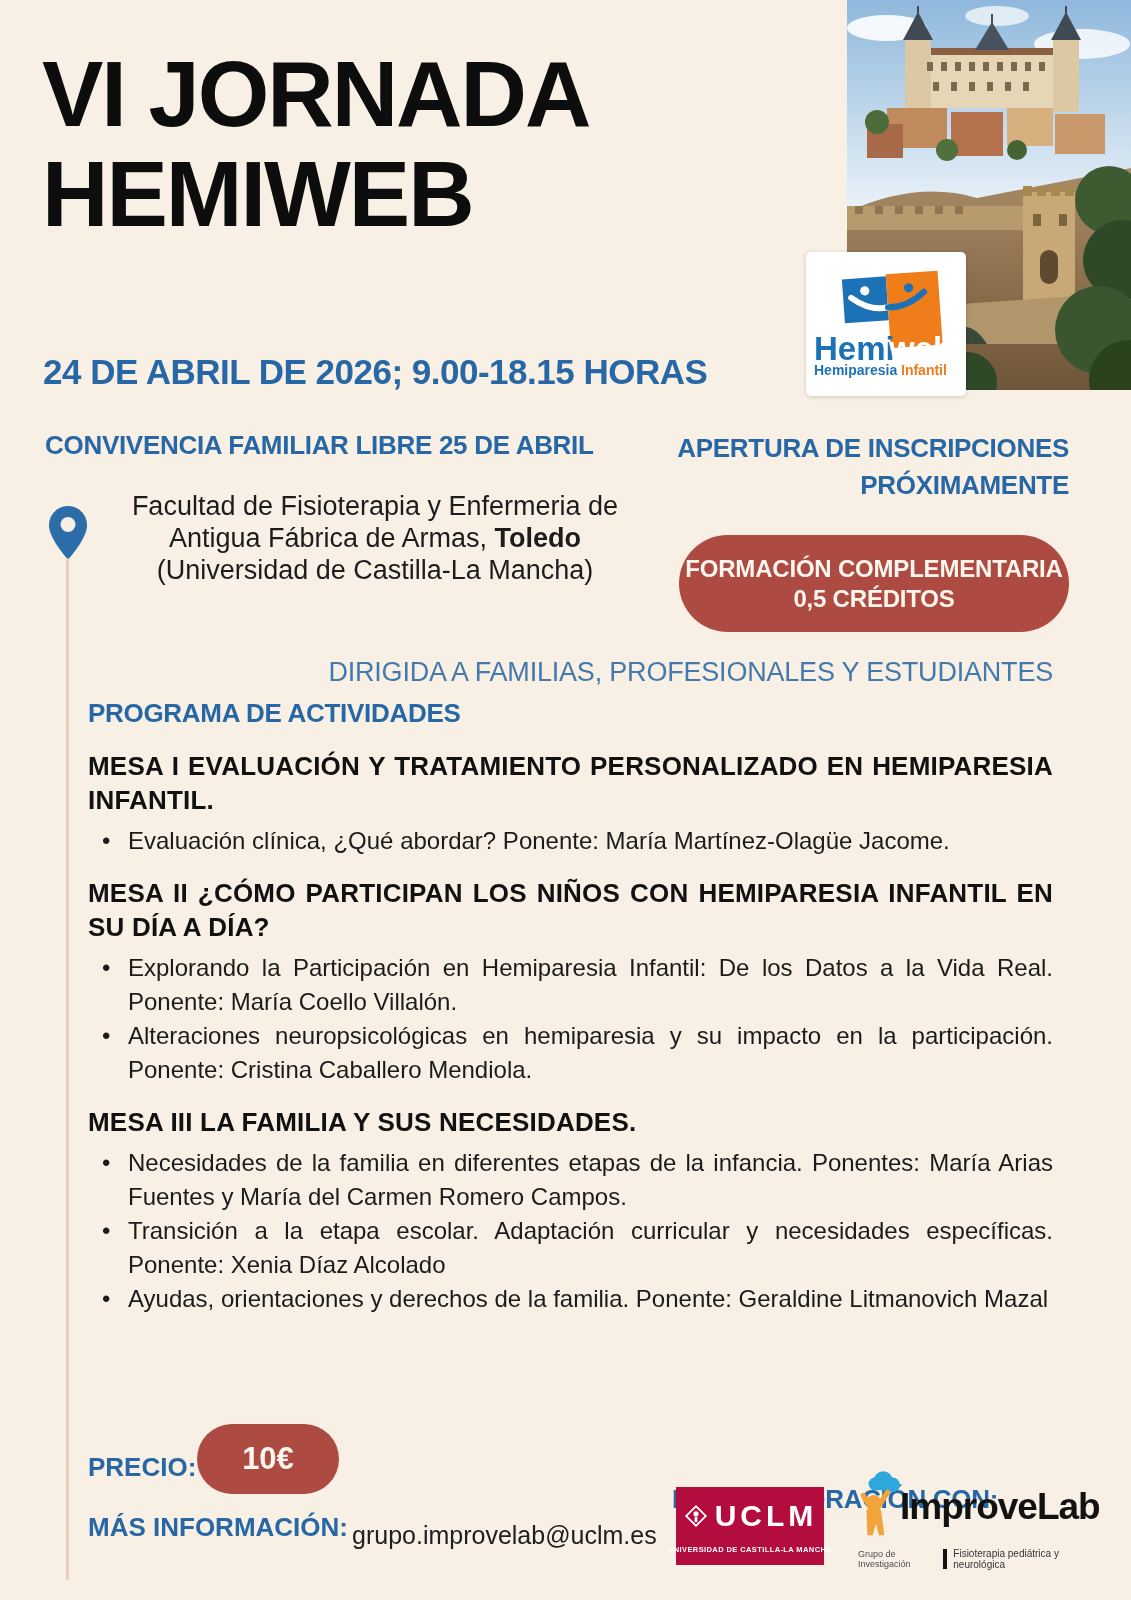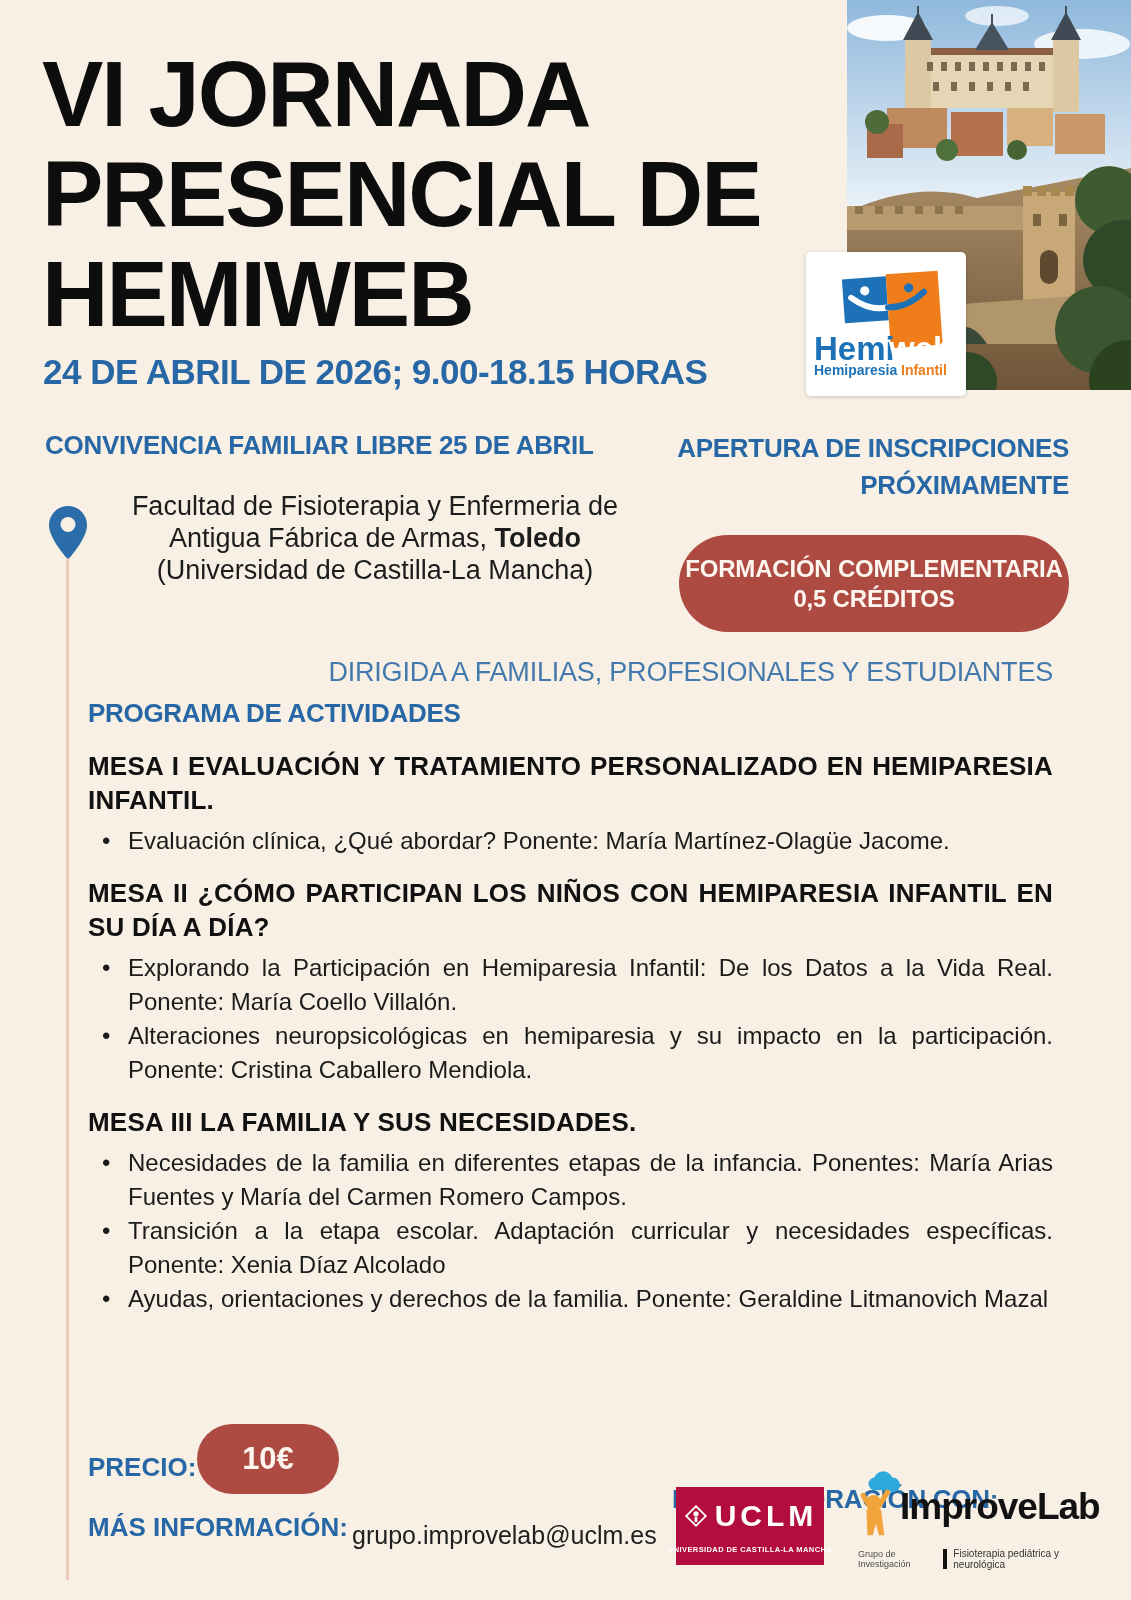--- a/index.html
+++ b/index.html
@@ -217,21 +217,20 @@
       </g>
       <text x="8" y="92" font-family="Liberation Sans, sans-serif" font-size="33" font-weight="bold" fill="#1d72b7">Hemi</text>
       <text x="83" y="92" font-family="Liberation Sans, sans-serif" font-size="33" font-weight="bold" fill="#ffffff">web</text>
       <text x="8" y="107" font-family="Liberation Sans, sans-serif" font-size="14" font-weight="bold" fill="#1d72b7">Hemiparesia </text>
       <text x="95" y="107" font-family="Liberation Sans, sans-serif" font-size="14" font-weight="bold" fill="#ef7d1a">Infantil</text>
     </svg>
   </div>
 
   <h1 class="title">
     <span style="display:block">VI JORNADA</span>
-    <span style="display:block">PRESENCIAL DE</span>
     <span style="display:block">HEMIWEB</span>
   </h1>
 
   <div class="date">24 DE ABRIL DE 2026; 9.00-18.15 HORAS</div>
 
   <div class="convivencia">CONVIVENCIA FAMILIAR LIBRE 25 DE ABRIL</div>
 
   <div class="apertura">
     <span style="display:block">APERTURA DE INSCRIPCIONES</span>
     <span style="display:block">PRÓXIMAMENTE</span>

